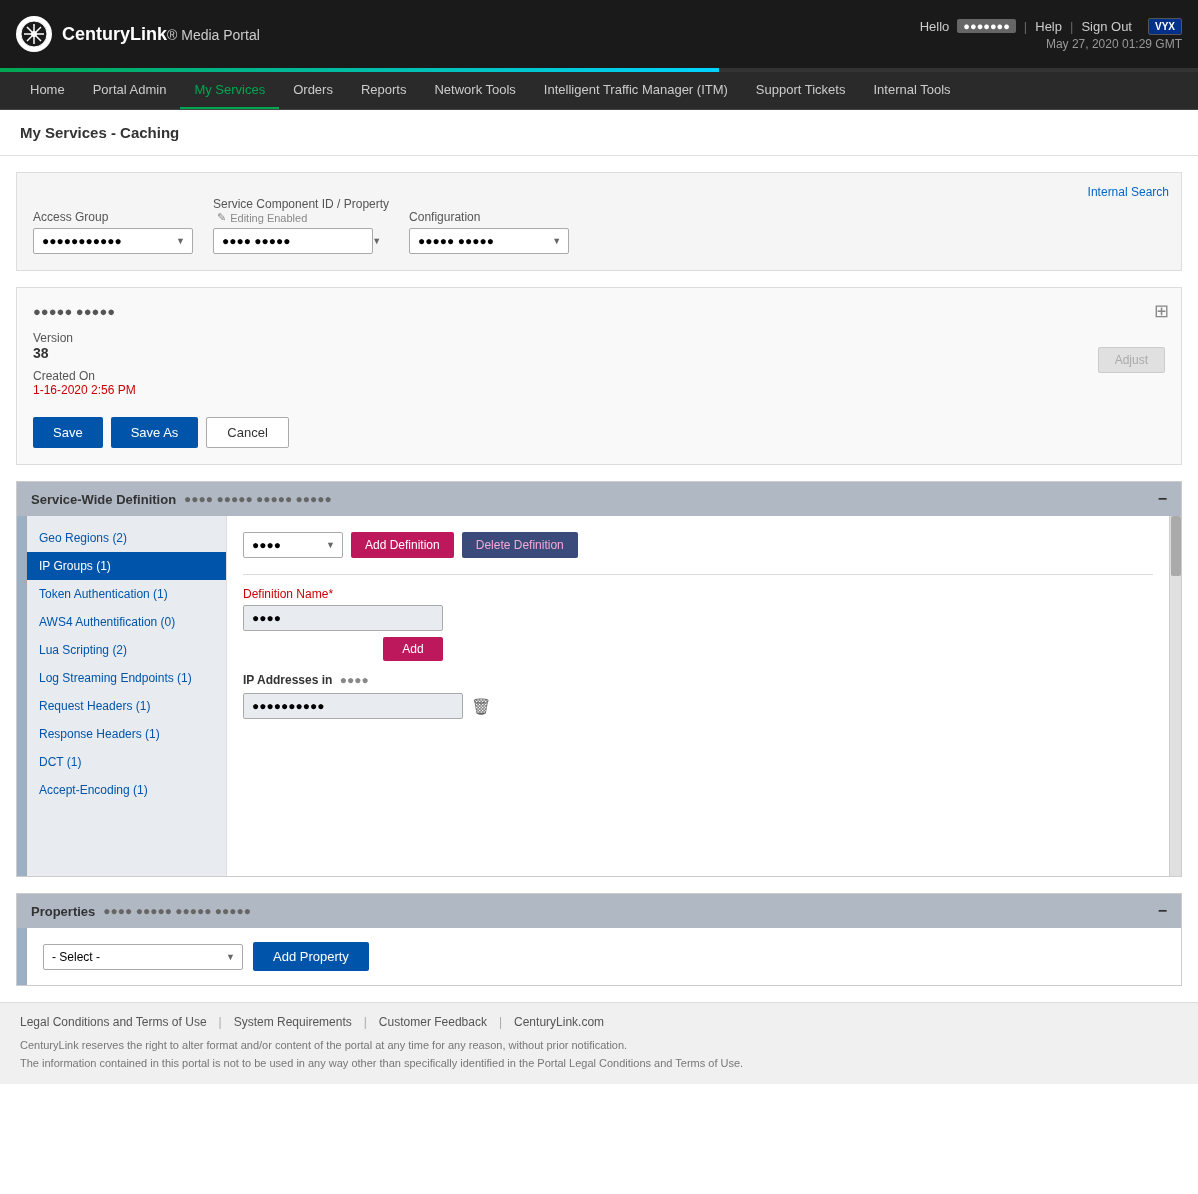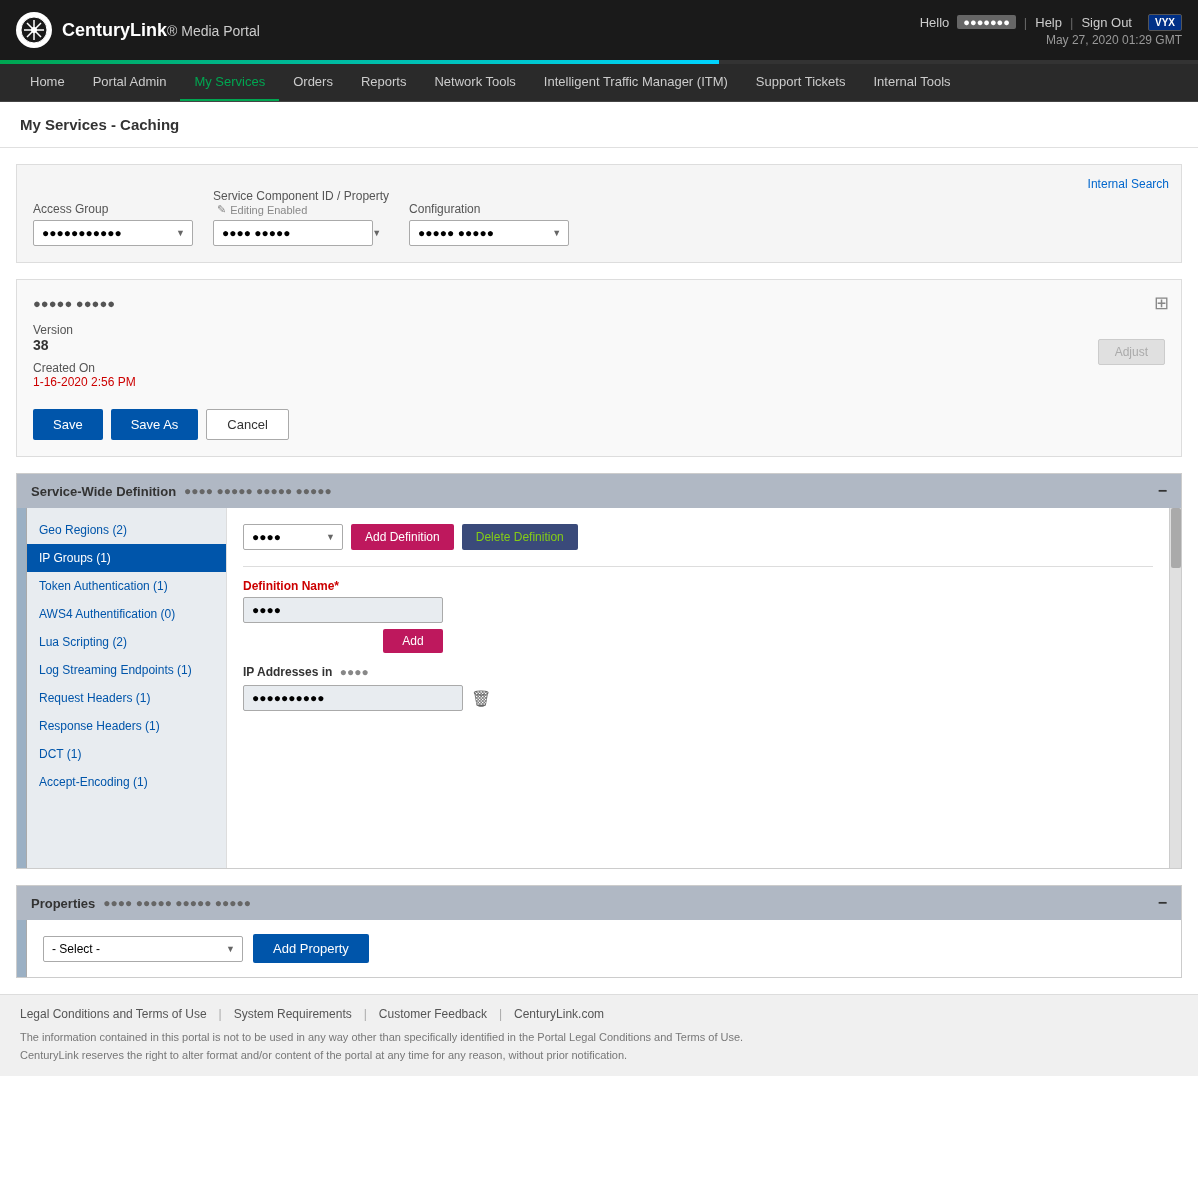--- a/index.html
+++ b/index.html
@@ -1,19 +1,19 @@
 <!DOCTYPE html>
 <html><head>
   <meta charset="utf-8">
   <style>
     * { box-sizing: border-box; margin: 0; padding: 0; }
     body { font-family: Arial, sans-serif; font-size: 13px; color: #333; background: #fff; }
 
     
-    .header { background: #1a1a1a; padding: 0 16px; display: flex; align-items: center; justify-content: space-between; height: 60px; }
+    .header { background: #1a1a1a; padding: 0 16px; display: flex; align-items: center; justify-content: space-between; height: 68px; }
     .header-logo { display: flex; align-items: center; gap: 10px; }
     .logo-icon { width: 36px; height: 36px; border-radius: 50%; background: #fff; display: flex; align-items: center; justify-content: center; }
     .logo-icon svg { width: 28px; height: 28px; }
     .header-right { display: flex; flex-direction: column; align-items: flex-end; gap: 2px; }
     .header-user { color: #ccc; font-size: 13px; display: flex; gap: 8px; align-items: center; }
     .header-user a { color: #ccc; text-decoration: none; }
     .header-user .pipe { color: #666; }
     .header-date { color: #999; font-size: 12px; }
     .header-badge { background: #003087; color: #fff; font-size: 10px; font-weight: bold; padding: 2px 6px; border-radius: 2px; margin-left: 8px; border: 1px solid #555; }
 
@@ -74,23 +74,23 @@
     .sidebar-item { padding: 7px 12px; font-size: 12px; color: #0055aa; cursor: pointer; }
     .sidebar-item.active { background: #0055aa; color: #fff; }
 
     
     .content { flex: 1; padding: 16px; min-height: 360px; }
     .content-row { display: flex; gap: 8px; align-items: center; margin-bottom: 16px; }
     .def-select-wrapper { position: relative; display: inline-block; }
     .def-select-wrapper::after { content: '▼'; font-size: 9px; position: absolute; right: 8px; top: 50%; transform: translateY(-50%); pointer-events: none; color: #666; }
     .def-select { padding: 5px 24px 5px 8px; border: 1px solid #aaa; border-radius: 2px; font-size: 12px; background: #fff; appearance: none; -webkit-appearance: none; min-width: 100px; }
     .btn-add-def { background: #be185d; color: #fff; border: none; padding: 6px 14px; font-size: 12px; cursor: pointer; border-radius: 2px; }
-    .btn-delete-def { background: #3a4a7a; color: #84cc16; border: none; padding: 6px 14px; font-size: 12px; cursor: pointer; border-radius: 2px; }
+    .btn-delete-def { background: #3a4a7a; color: #f9a8d4; border: none; padding: 6px 14px; font-size: 12px; cursor: pointer; border-radius: 2px; }
     .def-name-label { font-size: 12px; color: #333; margin-bottom: 4px; }
-    .def-name-label span { color: #cc0000; font-weight: bold; }
+    .def-name-label span { color: #cc0000; }
     .def-name-input { padding: 5px 8px; border: 1px solid #aaa; border-radius: 2px; font-size: 12px; width: 200px; background: #e8ecf0; }
     .ip-section-title { font-size: 12px; color: #333; margin-bottom: 6px; font-weight: bold; }
     .ip-row { display: flex; align-items: center; gap: 6px; }
     .ip-input { padding: 5px 8px; border: 1px solid #aaa; border-radius: 2px; font-size: 12px; width: 220px; background: #e8ecf0; }
     .btn-delete-ip { background: none; border: none; cursor: pointer; color: #666; font-size: 16px; padding: 2px; }
     .scrollbar-indicator { width: 12px; background: #e0e0e0; border-left: 1px solid #ccc; position: relative; }
     .scrollbar-thumb { width: 10px; height: 60px; background: #aaa; position: absolute; top: 0; left: 1px; border-radius: 2px; }
 
     
     .properties-body { padding: 14px 16px; }
@@ -310,15 +310,15 @@
 <div class="footer">
   <div class="footer-links">
     <a>Legal Conditions and Terms of Use</a>
     <span class="pipe">|</span>
     <a>System Requirements</a>
     <span class="pipe">|</span>
     <a>Customer Feedback</a>
     <span class="pipe">|</span>
     <a>CenturyLink.com</a>
   </div>
+  <div class="footer-text">CenturyLink reserves the right to alter format and/or content of the portal at any time for any reason, without prior notification.</div>
   <div class="footer-text">The information contained in this portal is not to be used in any way other than specifically identified in the Portal Legal Conditions and Terms of Use.</div>
-  <div class="footer-text">CenturyLink reserves the right to alter format and/or content of the portal at any time for any reason, without prior notification.</div>
 </div>
 
 </body></html>

